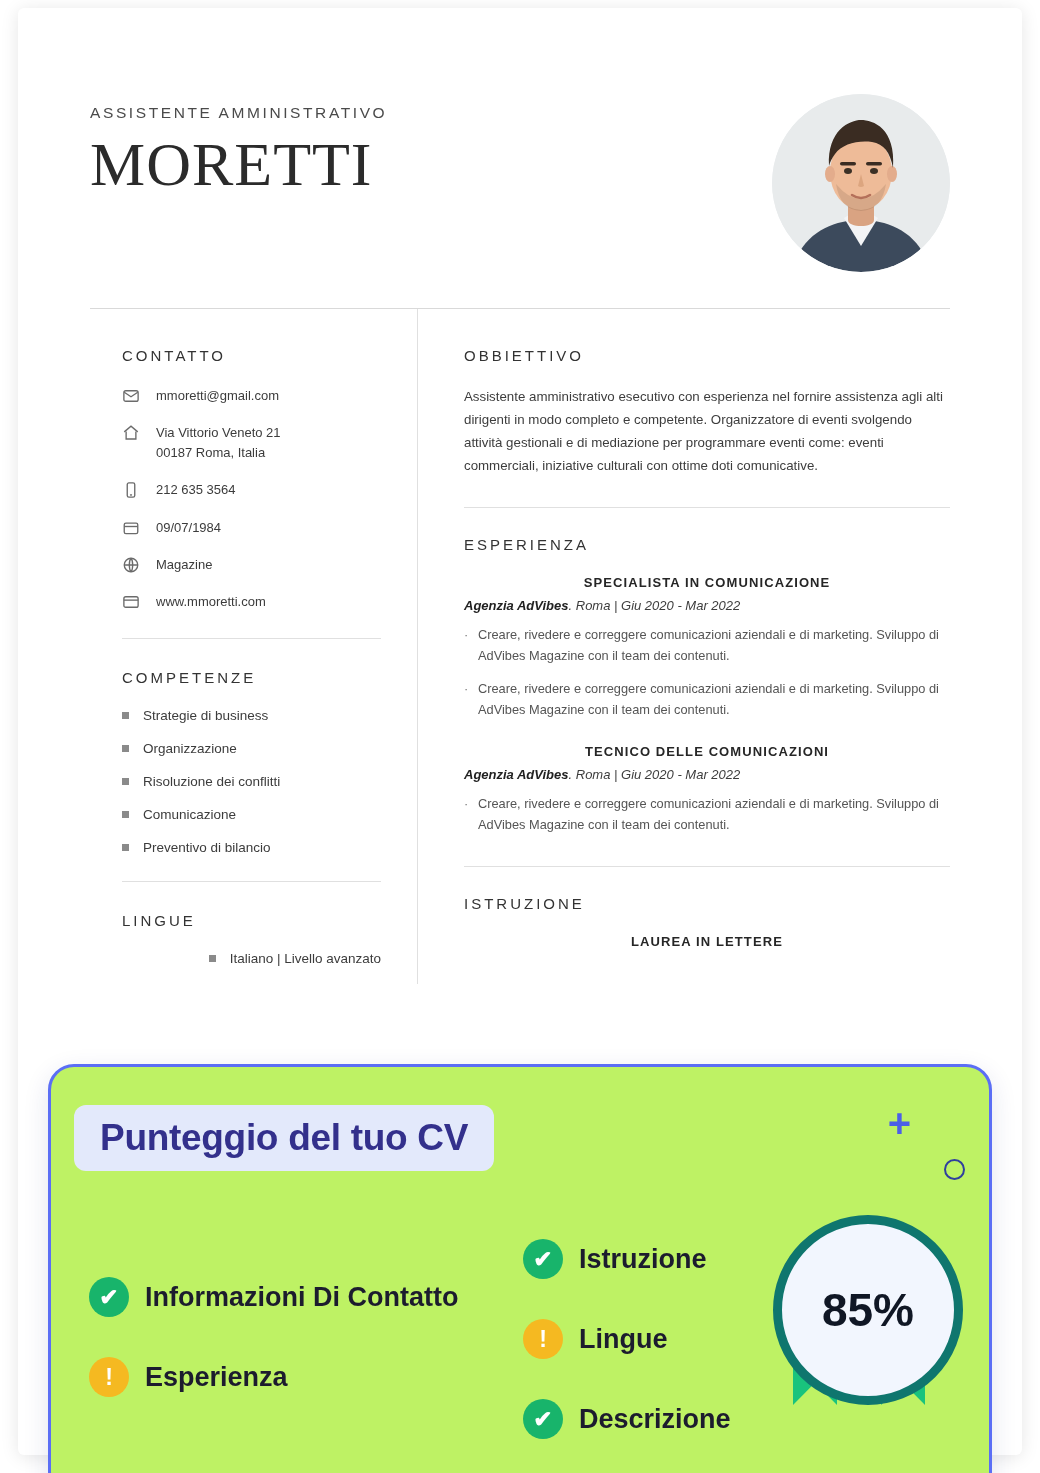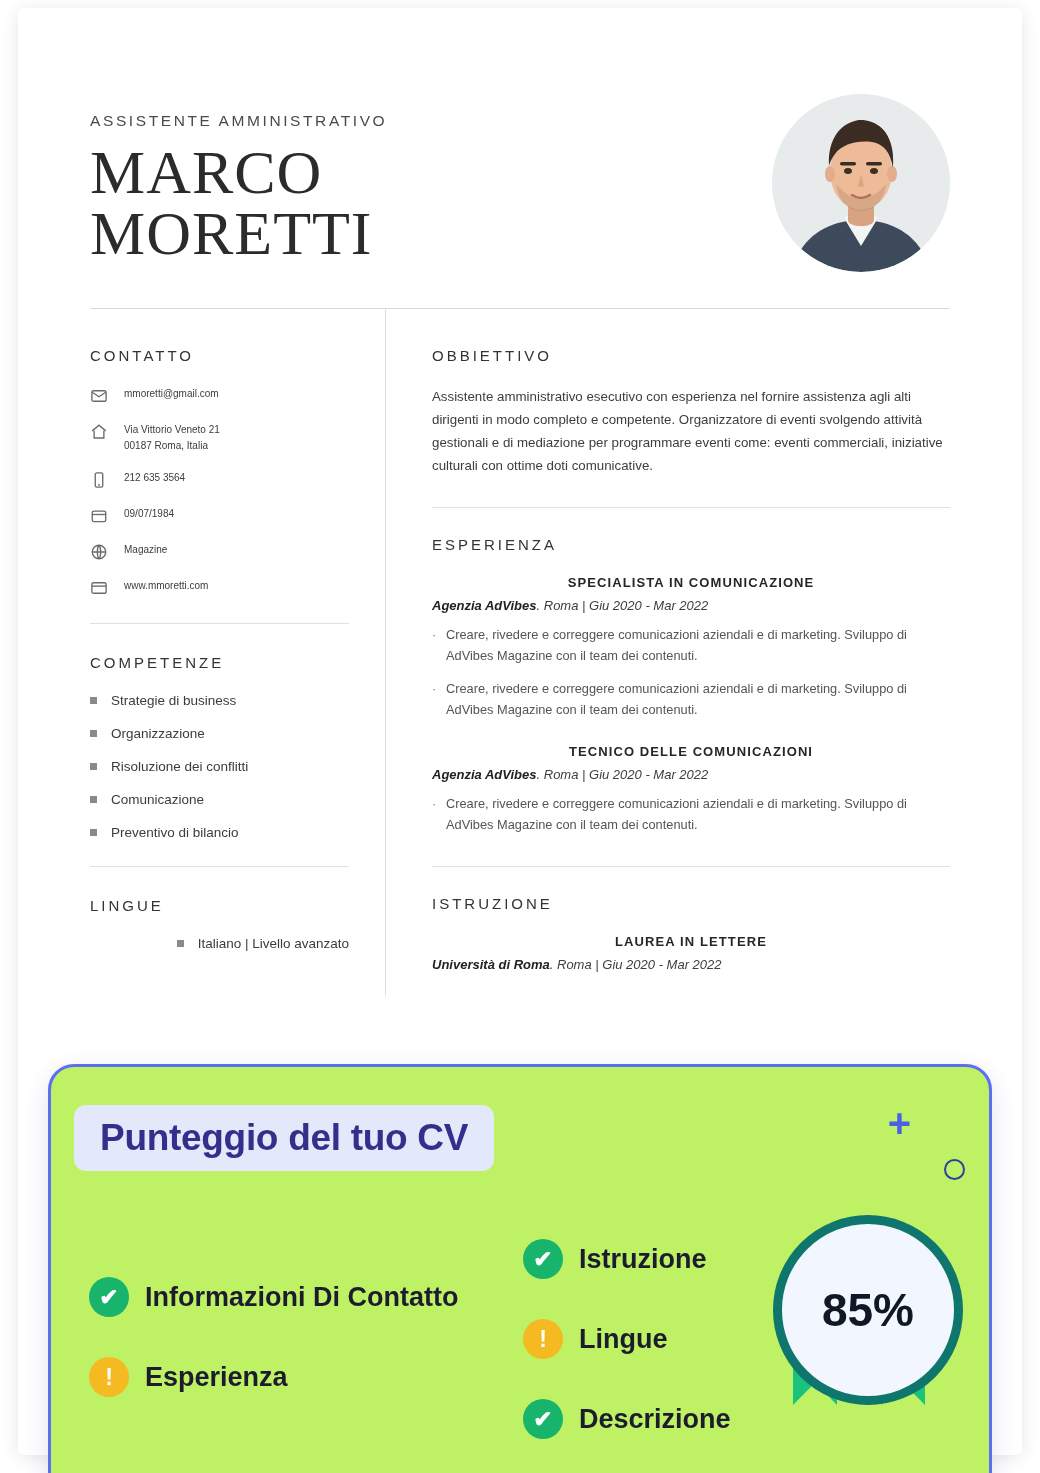--- a/index.html
+++ b/index.html
@@ -28,21 +28,21 @@
     overflow: hidden;
   }
 
   .cv-inner {
     padding: 82px 72px 0 72px;
   }
 
   
   .cv-header {
     display: flex;
-    align-items: center;
+    align-items: flex-start;
     justify-content: space-between;
   }
   .headline {
     padding-top: 14px;
   }
   .job-title {
     font-size: 15.5px;
     letter-spacing: 2.6px;
     color: #4a4a4a;
     font-weight: 400;
@@ -80,20 +80,21 @@
   .cv-body {
     display: flex;
     margin-top: 0;
   }
   .col-left {
     width: 296px;
     flex: 0 0 296px;
     border-right: 1px solid #e0e0e0;
     padding: 38px 36px 0 0;
     box-sizing: border-box;
+    margin-left: 32px;
   }
   .col-right {
     flex: 1 1 auto;
     padding: 38px 0 0 46px;
     box-sizing: border-box;
   }
 
   .sec-title {
     font-size: 15px;
     letter-spacing: 3px;
@@ -101,21 +102,21 @@
     text-transform: uppercase;
     font-weight: 400;
     margin-bottom: 22px;
   }
 
   
   .contact-row {
     display: flex;
     align-items: flex-start;
     margin-bottom: 17px;
-    font-size: 10px;
+    font-size: 13px;
     color: #3c3c3c;
   }
   .contact-row .ico {
     width: 22px;
     flex: 0 0 22px;
     margin-right: 12px;
     color: #6b6b6b;
     line-height: 0;
     padding-top: 1px;
   }
@@ -300,21 +301,20 @@
 </head>
 <body>
 
 <div id="cv-sheet">
   <div class="cv-inner">
 
     <div class="cv-header">
       <div class="headline">
         <div class="job-title">Assistente Amministrativo</div>
         <div class="full-name">
-          <span>Marco</span>
           <span>Moretti</span>
         </div>
       </div>
 
       <div class="avatar">
         <svg width="178" height="178" viewBox="0 0 178 178">
           <defs>
               <clipPath id="cc">
                 <circle cx="89" cy="89" r="89"></circle>
               </clipPath>
@@ -491,23 +491,20 @@
             <span>Creare, rivedere e correggere comunicazioni aziendali e di marketing. Sviluppo di AdVibes Magazine con il team dei contenuti.</span>
           </div>
         </div>
 
         <div class="rule-right"></div>
 
         <div class="sec-title">Istruzione</div>
 
         <div class="job-block">
           <div class="job-role">Laurea in Lettere</div>
-          <div class="job-meta">
-            <b>Università di Roma</b><span>. Roma | Giu 2020 - Mar 2022</span>
-          </div>
         </div>
 
       </div>
     </div>
   </div>
 </div>
 
 <div id="score-panel">
 
   <div class="score-title-wrap">

